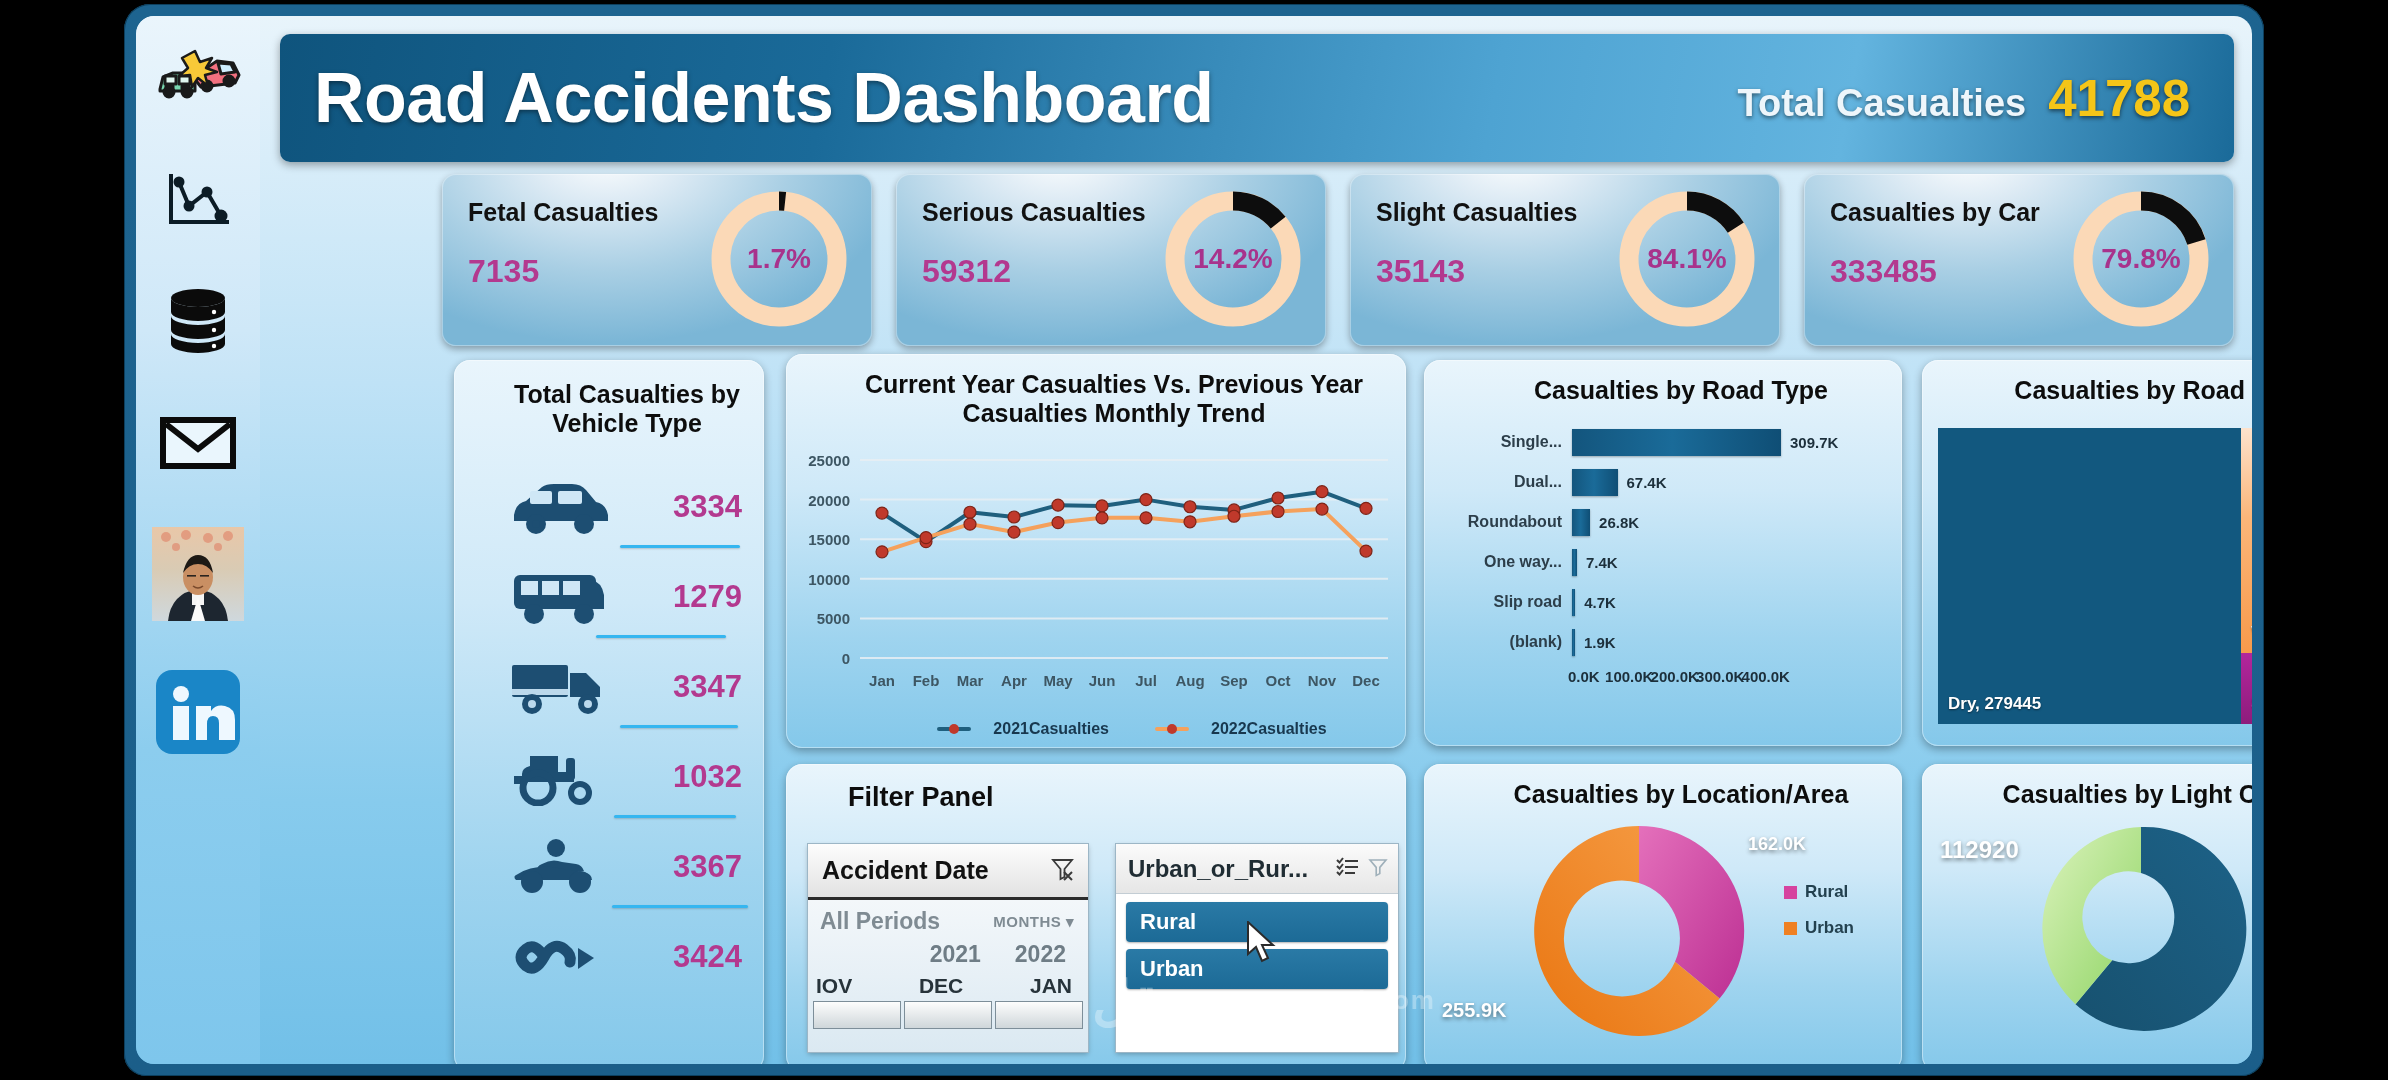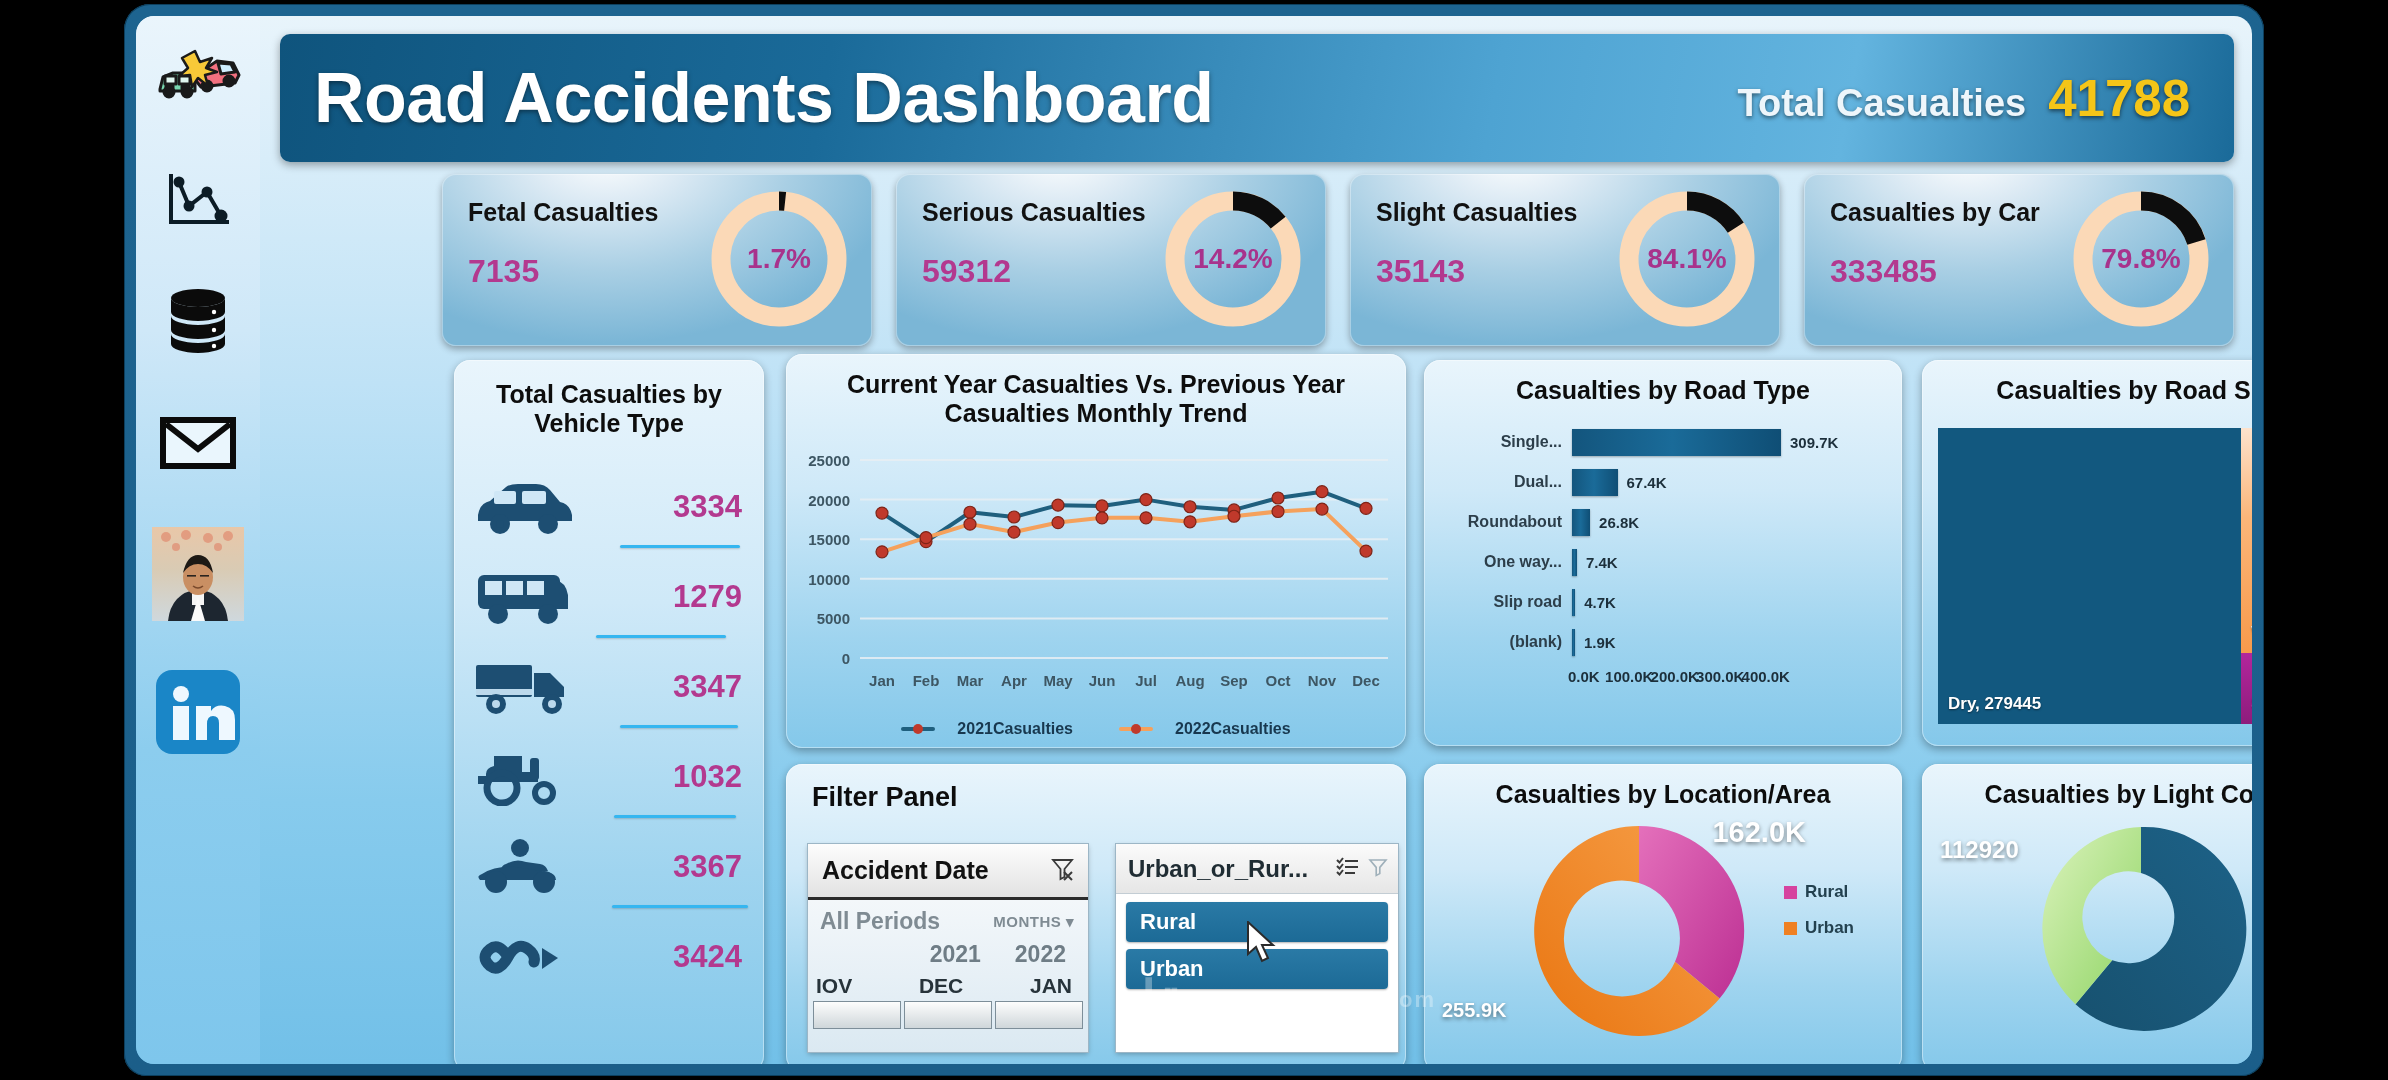--- a/index.html
+++ b/index.html
@@ -70,20 +70,21 @@
     position:absolute; right: 22px; top: 14px; width: 142px; height: 142px;
     display:flex; align-items:center; justify-content:center;
     font-size: 28px; font-weight: bold; color:#a8338c;
   }
 
   
   .card {
     position:absolute; border-radius: 16px;
     background: linear-gradient(180deg,#e9f5fc 0%,#cfe9f8 34%,#9fd4ef 72%,#84c8ea 100%);
     box-shadow: 0 3px 8px rgba(0,0,0,.32), 0 0 0 1px rgba(255,255,255,.4) inset;
+    padding-left: 36px;
   }
   .card-title {
     text-align:center; font-size: 25px; font-weight:bold; color:#0d0d0d; padding-top: 16px; line-height: 1.16;
   }
 
   
   #vehicle-card { left: 318px; top: 344px; width: 310px; height: 712px; }
   #vehicle-card .card-title { padding: 20px 16px 0; }
   .veh-list { padding: 24px 16px 0 18px; }
   .veh-row { position: relative; height: 90px; display:flex; align-items:center; }
@@ -167,21 +168,21 @@
   .legend-col { position:absolute; display:flex; flex-direction:column; gap: 16px; }
   .lg2 { display:flex; align-items:center; gap: 8px; font-size: 17px; color:#23414f; font-weight:600; }
   .sw { width: 13px; height: 13px; display:inline-block; }
 
   
   #watermark {
     position:absolute; left: 880px; bottom: 4px; width: 420px; height: 120px;
     color: rgba(255,255,255,.32); font-size: 54px; font-weight:bold; pointer-events:none;
     display:flex; flex-direction:row; align-items:center; justify-content:flex-end; line-height:1;
   }
-  #watermark .sub { font-size: 22px; letter-spacing: 2px; }
+  #watermark .sub { font-size: 26px; letter-spacing: 2px; }
 </style>
 </head>
 <body>
 
 <div id="stage">
   <div id="frame">
     <div id="canvas">
 
       <div id="sidebar">
         <div class="side-icon">
@@ -632,21 +633,21 @@
                 <stop offset="0" stop-color="#f7a04a"></stop>
                   <stop offset="1" stop-color="#e97510"></stop>
               </linearGradient>
             </defs>
 
             <path d="M115 10 A105 105 0 0 1 195.6 182.5 L151 145.8 A58 58 0 0 0 115 67 Z" fill="url(#gRural)"></path>
 
             <path d="M195.6 182.5 A105 105 0 1 1 115 10 L115 67 A58 58 0 1 0 151 145.8 Z" fill="url(#gUrban)"></path>
           </svg>
         </div>
-        <span class="donut-note" style="right:96px;top:52px;font-size:29px">162.0K</span>
+        <span class="donut-note" style="right:96px;top:70px;font-size:18px">162.0K</span>
         <span class="donut-note" style="left:18px;bottom:50px;font-size:20px">255.9K</span>
         <div class="legend-col" style="right:48px;top:118px">
           <span class="lg2">
             <i class="sw" style="background:#d6439f"></i>
             <span>Rural</span>
           </span>
           <span class="lg2">
             <i class="sw" style="background:#ef8022"></i>
             <span>Urban</span>
           </span>

